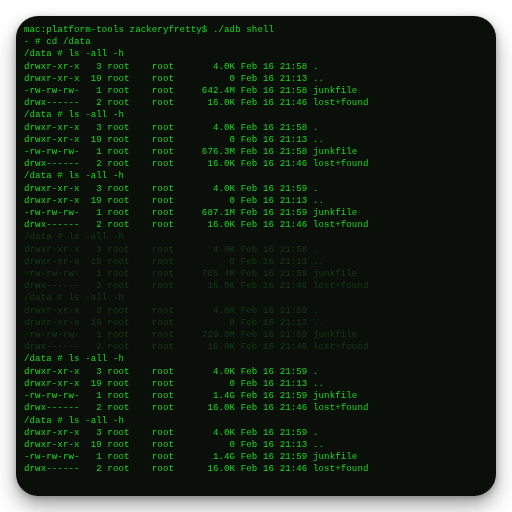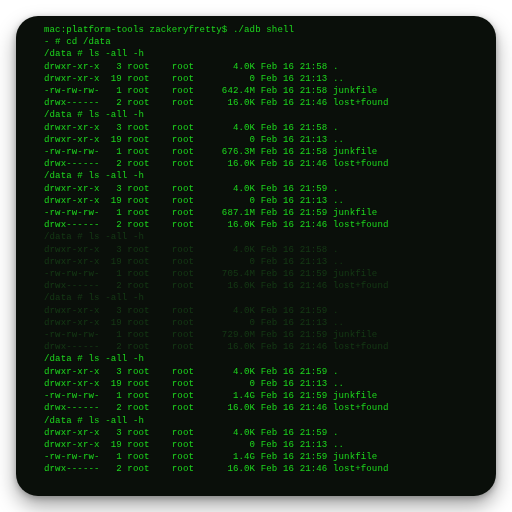--- a/index.html
+++ b/index.html
@@ -14,21 +14,21 @@
     position: absolute;
     left: 16px;
     top: 16px;
     width: 480px;
     height: 480px;
     background: #0a0f0a;
     border-radius: 22px;
     box-shadow: 0 10px 20px rgba(0,0,0,0.35), 0 2px 6px rgba(0,0,0,0.25);
     overflow: hidden;
     box-sizing: border-box;
-    padding: 8px 28px;
+    padding: 8px 8px;
   }
   .term {
     color: #1fcf1f;
     font-size: 9.1px;
     line-height: 12.2px;
     white-space: pre;
     letter-spacing: 0.1px;
     text-shadow: 0 0 1px rgba(0,80,0,0.5);
   }
   .dim { color: #1c5a1c; opacity: 0.55; text-shadow: none; }

